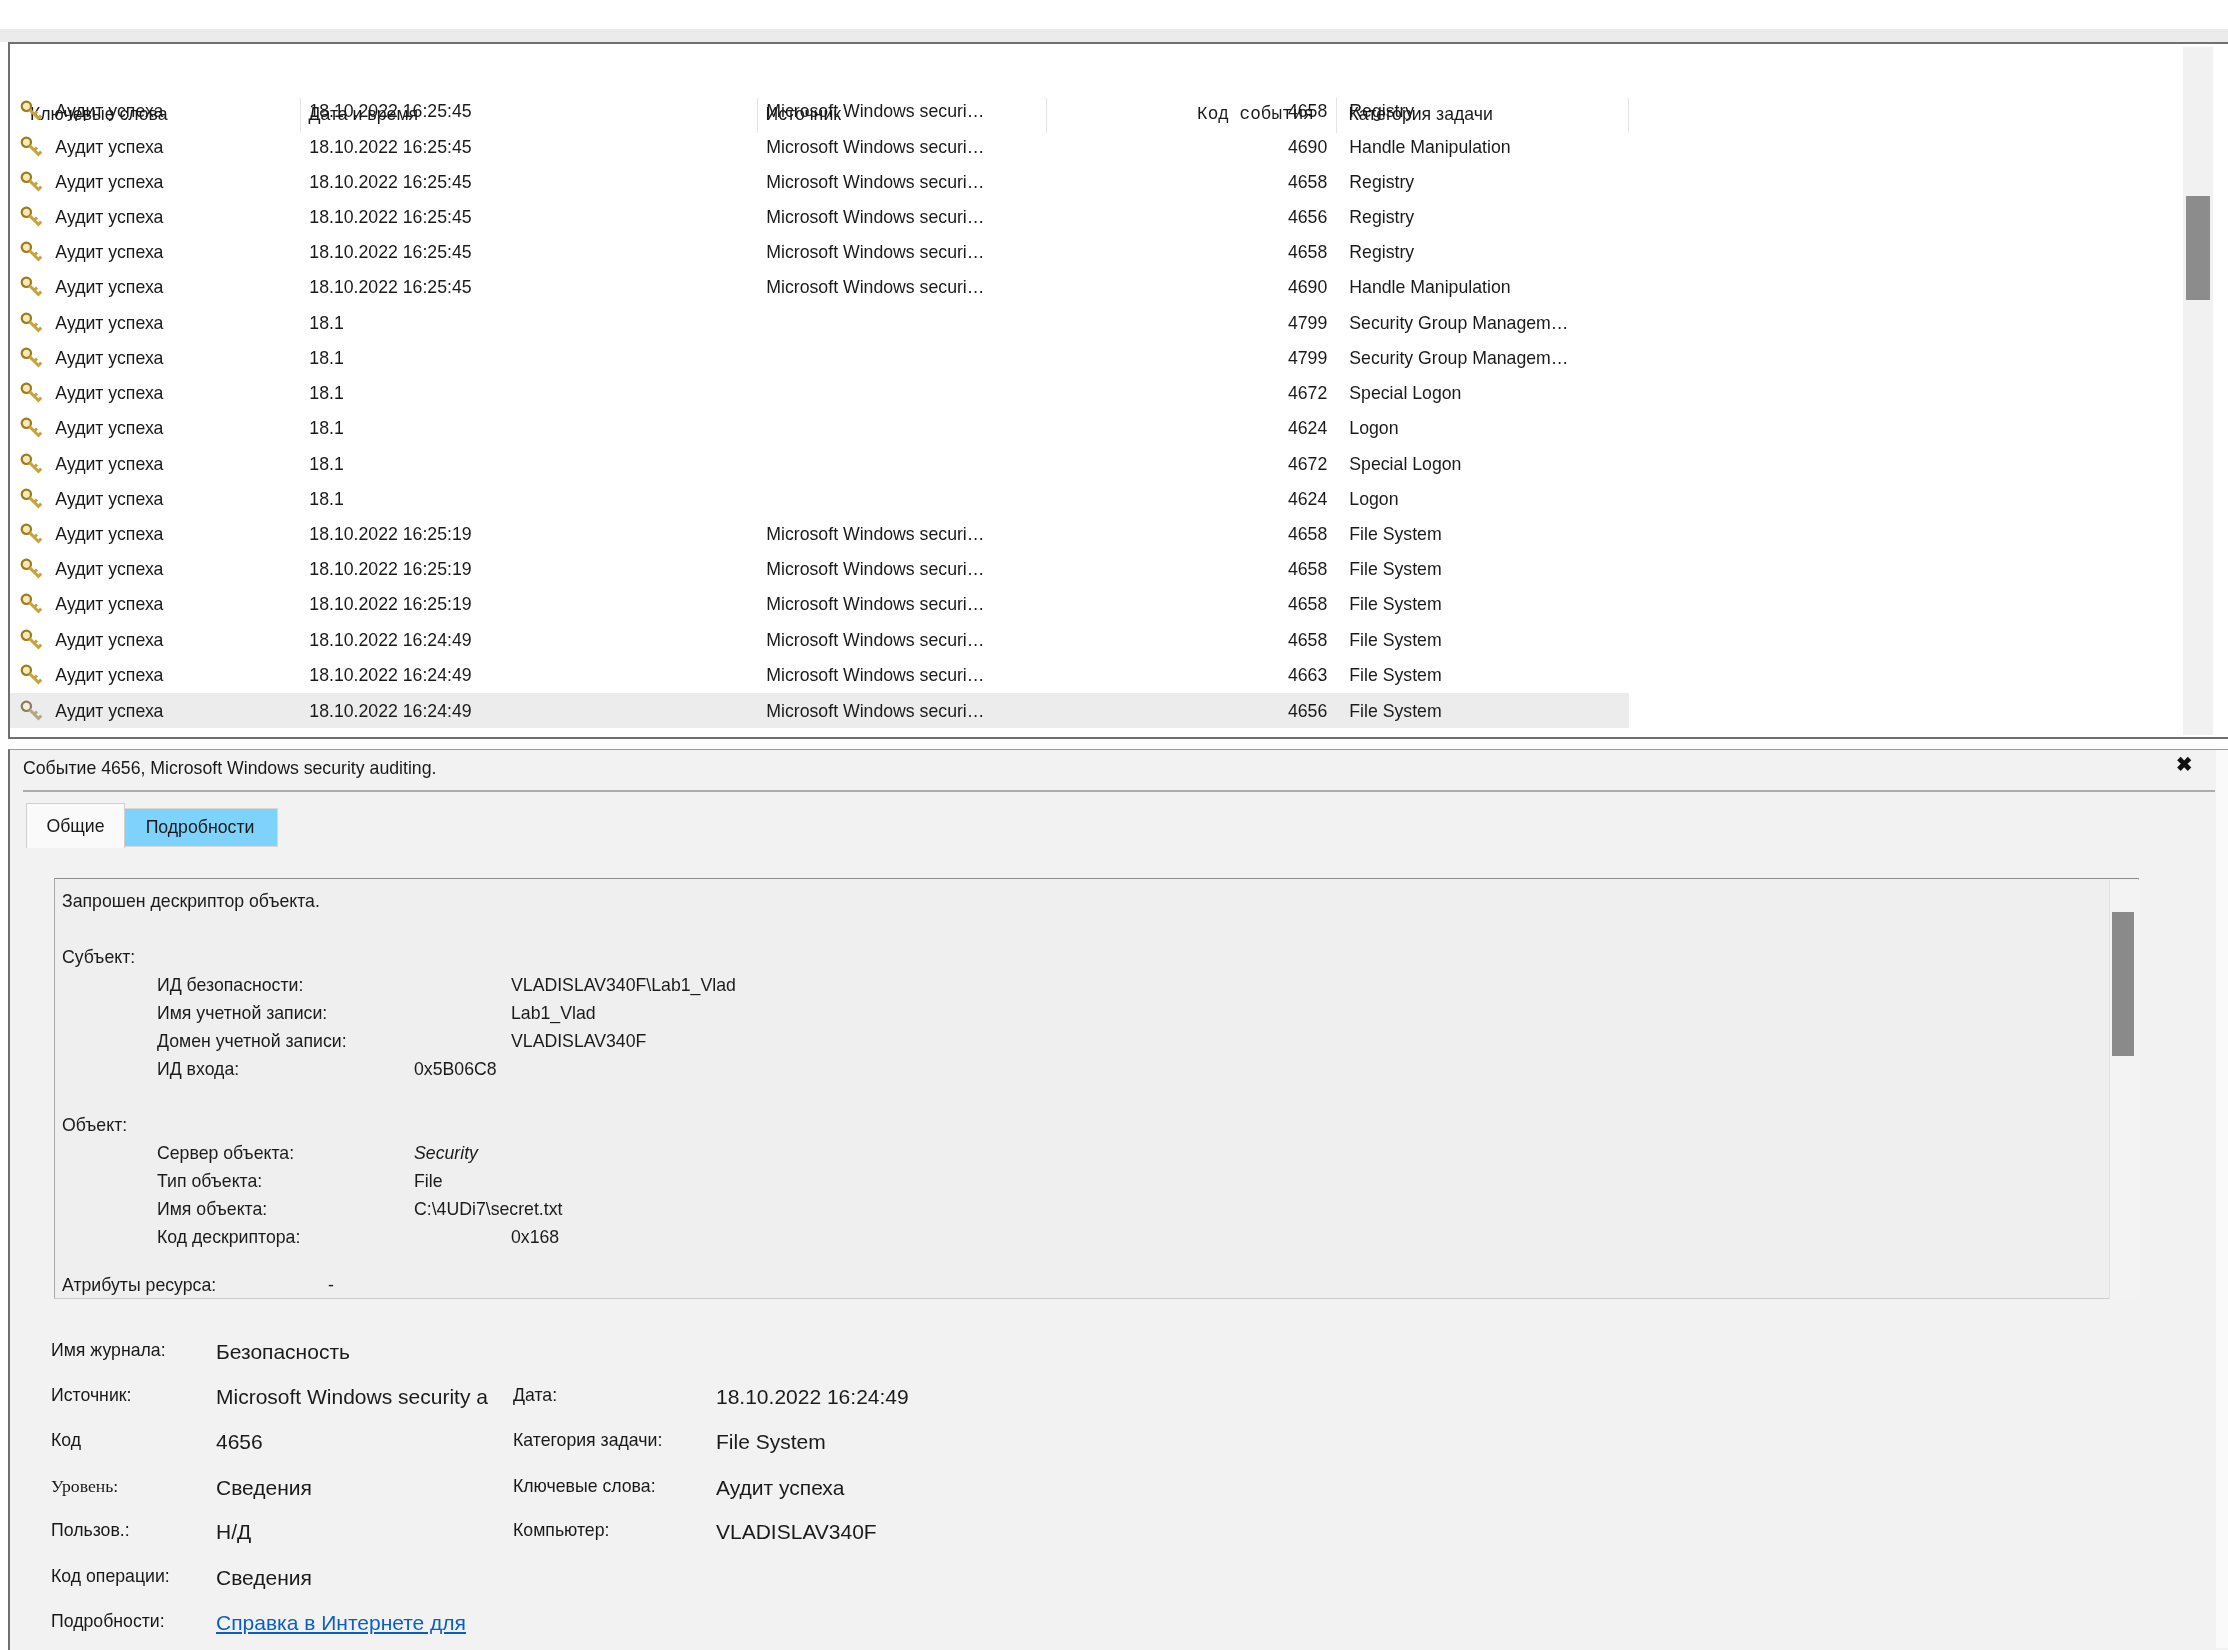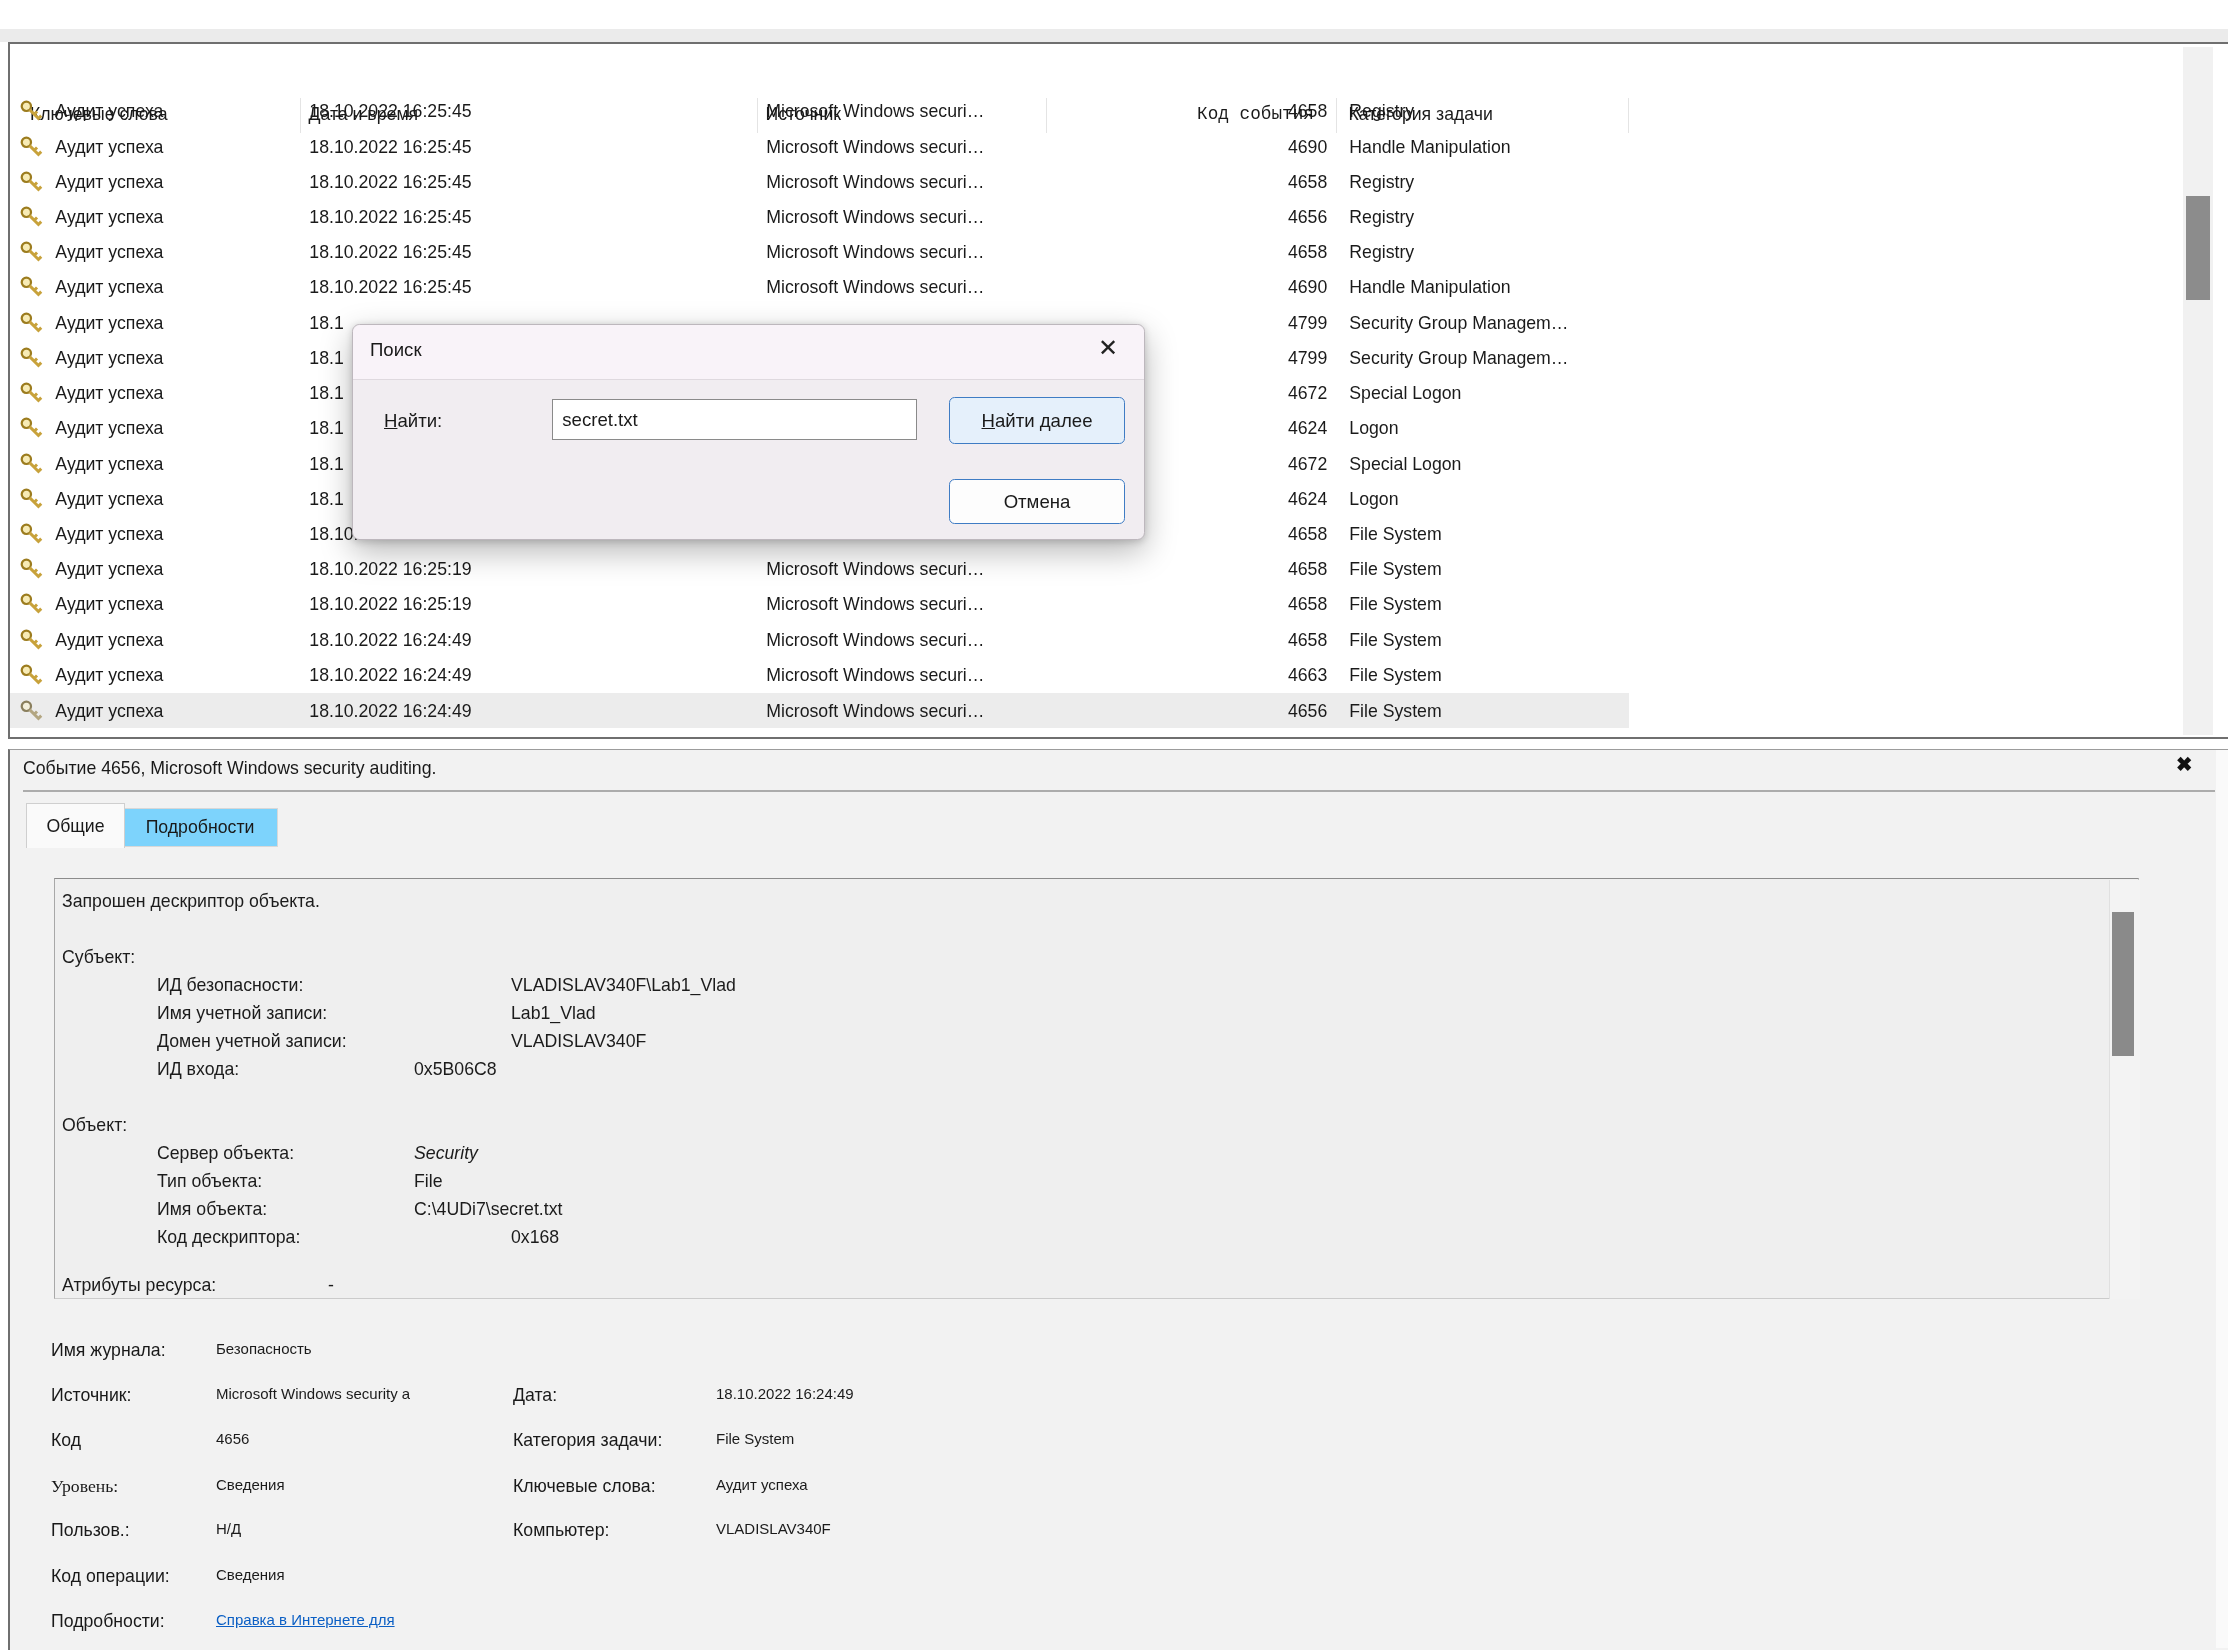--- a/index.html
+++ b/index.html
@@ -56,21 +56,21 @@
                border:0.9px solid #CFCFCF;border-bottom:none;z-index:2;}
   .tab.details{left:122px;top:808px;width:154px;height:37px;background:#7dd3fc;border:0.9px solid #D8D8D8;}
   .desc-box{position:absolute;left:54px;top:878px;width:2085px;height:421px;background:#EFEFEF;
             border-top:1.9px solid #8C8C8C;border-left:0.9px solid #A8A8A8;
             border-right:0.9px solid #C6C6C6;border-bottom:0.9px solid #CBCBCB;box-sizing:border-box;}
   .desc-scroll-track{position:absolute;left:2109px;top:880px;width:30px;height:419px;background:#F3F3F3;border-left:0.9px solid #E0E0E0;}
   .desc-scroll-thumb{position:absolute;left:2112px;top:912px;width:22.4px;height:144px;background:#8A8A8A;}
   .dl{position:absolute;font-size:17.7px;white-space:nowrap;color:#1b1b1b;}
   .dl span{position:absolute;white-space:nowrap;}
   .prop-label{position:absolute;font-size:17.7px;white-space:nowrap;color:#191919;}
-  .prop-value{position:absolute;font-size:15px;white-space:nowrap;color:#1b1b1b;}
+  .prop-value{position:absolute;font-size:21px;white-space:nowrap;color:#1b1b1b;}
   .prop-value.clip{max-width:289px;overflow:hidden;}
   .link{color:#0B5FC4;text-decoration:underline;}
   .pane-right-strip{position:absolute;left:2216px;top:750px;width:12px;height:898px;background:#FAFAFA;}
 </style>
 </head>
 <body>
 
 <div class="screen">
 
   <div class="top-strip"></div>
@@ -373,28 +373,15 @@
   <div class="prop-value" style="left:716px;top:1520px;">VLADISLAV340F</div>
 
   <div class="prop-label" style="left:51px;top:1566px;">Код операции:</div>
   <div class="prop-value" style="left:216px;top:1566px;">Сведения</div>
 
   <div class="prop-label" style="left:51px;top:1611px;">Подробности:</div>
   <div class="prop-value link" style="left:216px;top:1611px;">Справка в Интернете для </div>
 
   <div class="pane-right-strip"></div>
 
-  <div class="find-dialog">
-    <div class="fd-titleband"></div>
-    <div class="fd-title">Поиск</div>
-    <div class="fd-close">✕</div>
-    <div class="fd-label"><span class="u">Н</span><span>айти:</span></div>
-    <input class="fd-input" value="secret.txt" style="">
-    <div class="fd-btn primary">
-        <span><span class="u">Н</span><span>айти далее</span></span>
-      </div>
-    <div class="fd-btn normal">
-        <span>Отмена</span>
-      </div>
-  </div>
 
 </div>
 
 
 </body></html>

